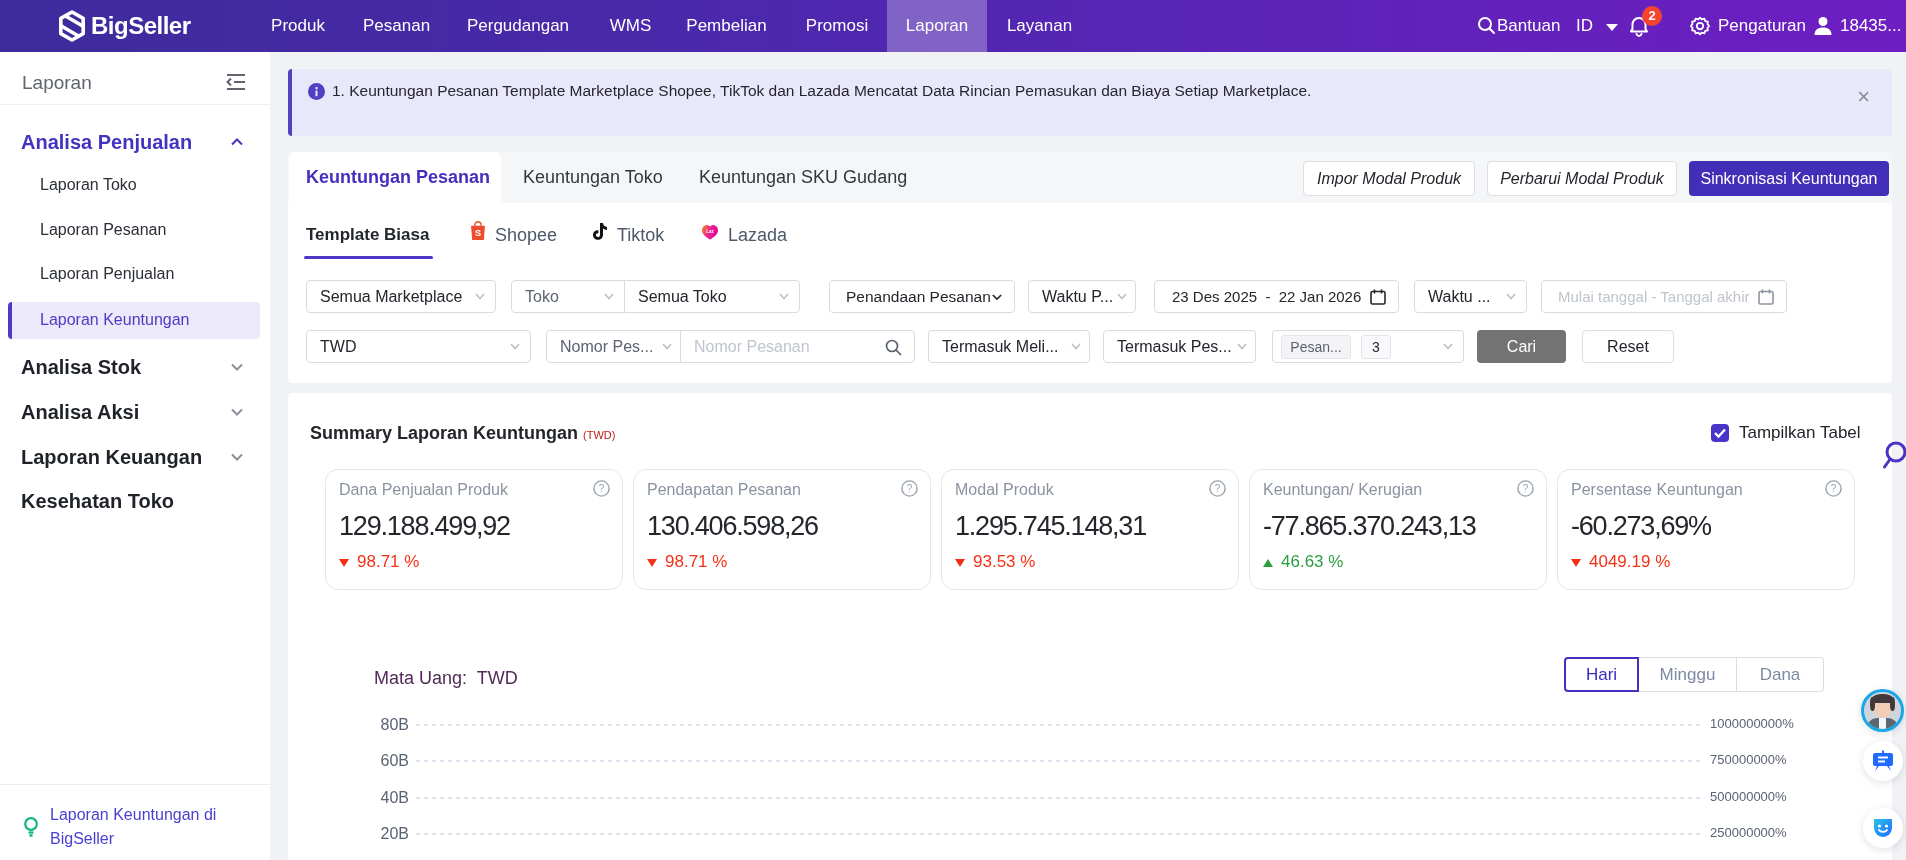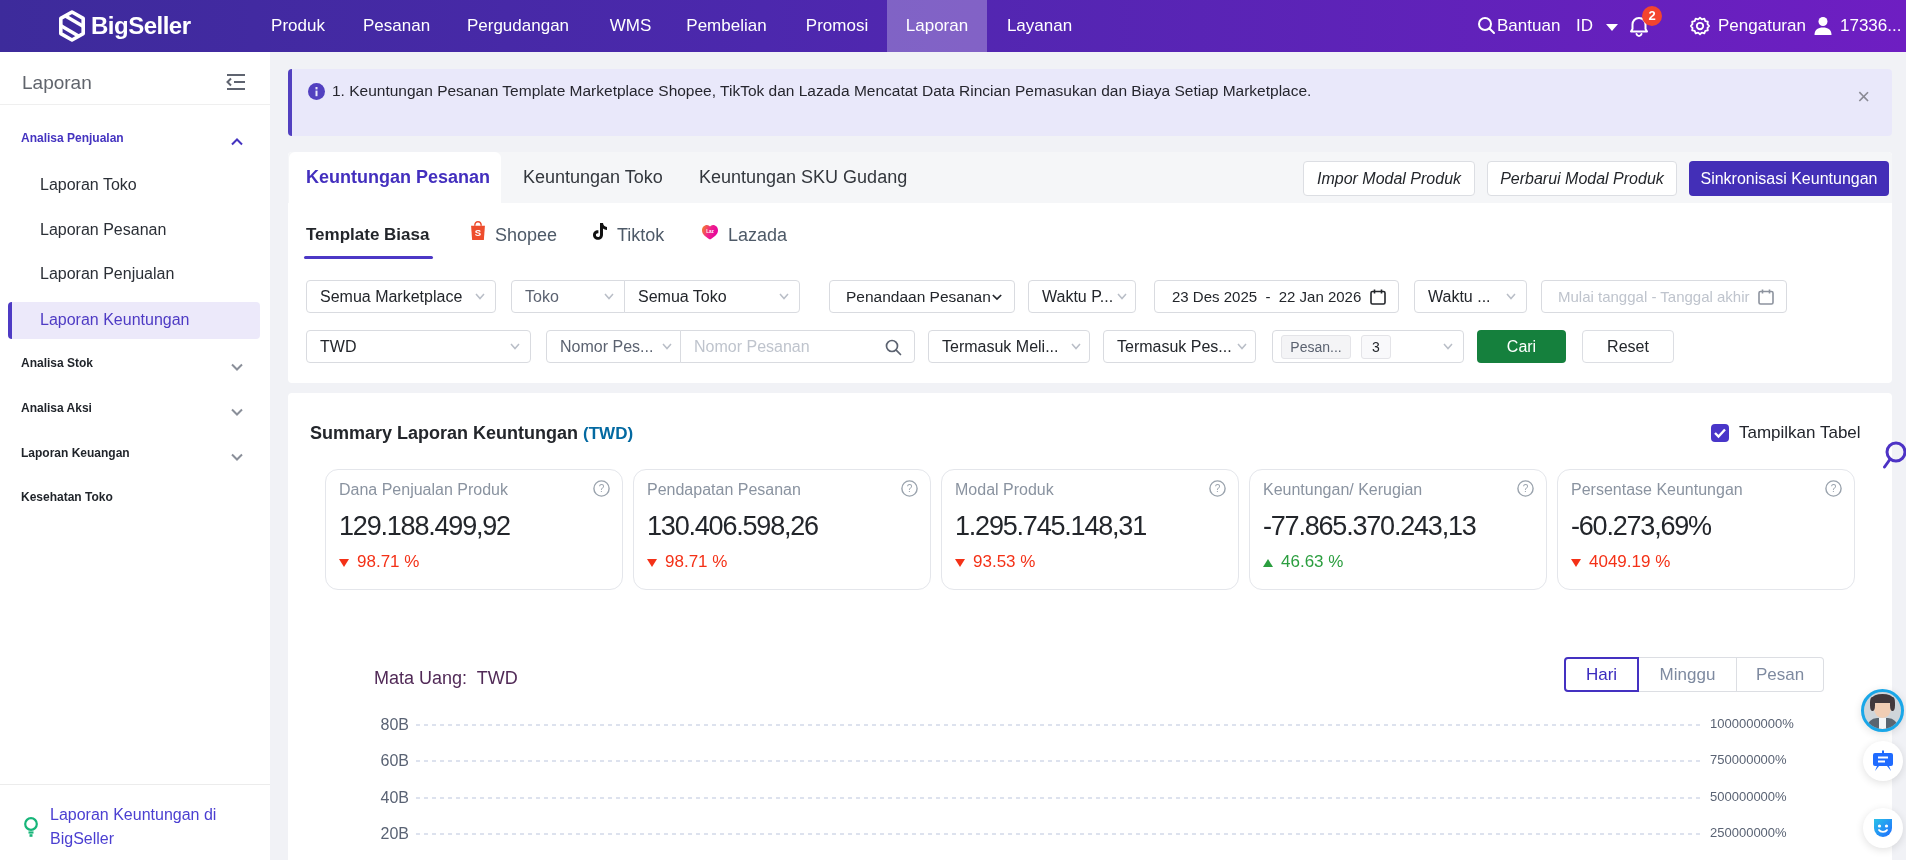--- a/index.html
+++ b/index.html
@@ -9,21 +9,21 @@
 
 #topbar { position:absolute; left:0; top:0; width:1906px; height:52px;
   background:linear-gradient(90deg,#3d2b9b 0%,#4c28ad 40%,#6e1ec2 100%); color:#fff; }
 .navitem { position:absolute; top:0; height:52px; line-height:52px; font-size:17px; color:#fff; text-align:center; }
 #nav-laporan-bg { position:absolute; left:887px; top:0; width:100px; height:52px; background:rgba(255,255,255,0.28); }
 
 
 #sidebar { position:absolute; left:0; top:52px; width:270px; height:808px; background:#fff; }
 #sb-title { position:absolute; left:22px; top:20px; font-size:19px; color:#60646c; }
 #sb-divider { position:absolute; left:0; top:52px; width:270px; height:1px; background:#efefef; }
-.sb-sec { position:absolute; left:21px; font-size:12px; font-weight:bold; color:#1f2329; }
+.sb-sec { position:absolute; left:21px; font-size:20px; font-weight:bold; color:#1f2329; }
 .sb-sub { position:absolute; left:40px; font-size:16px; color:#2b2f36; }
 .chev { position:absolute; width:12px; height:12px; }
 #sb-active { position:absolute; left:8px; top:250px; width:252px; height:37px; background:#ece9fa; border-radius:4px; border-left:4px solid #4e3bc4; }
 #sb-bottom-div { position:absolute; left:0; top:732px; width:270px; height:1px; background:#ececec; }
 #sb-link { position:absolute; left:50px; top:751px; width:190px; font-size:16px; line-height:24px; color:#4b3fd1; }
 
 
 #main { position:absolute; left:270px; top:52px; width:1636px; height:808px; background:#f1f2f6; }
 
 
@@ -47,27 +47,27 @@
 #tab2-active { left:18px; color:#23262b; font-weight:bold; font-size:17px; }
 #tab2-underline { position:absolute; left:16px; top:104px; width:129px; height:3px; background:#4c38c6; border-radius:2px; }
 
 
 .fbox { position:absolute; height:33px; background:#fff; border:1px solid #d9dbe0; border-radius:4px; font-size:16px; color:#23262b; line-height:31px; }
 .fbox .lab { position:absolute; left:13px; top:0; }
 .fbox .ph  { color:#bfc4cd; }
 .chev-s { position:absolute; top:12px; width:10px; height:7px; }
 
 
-#btn-cari { position:absolute; left:1189px; top:178px; width:89px; height:33px; background:#15803d; border-radius:4px; color:#fff; font-size:16px; text-align:center; line-height:33px; }
+#btn-cari { position:absolute; left:1189px; top:178px; width:89px; height:33px; background:#737373; border-radius:4px; color:#fff; font-size:16px; text-align:center; line-height:33px; }
 #btn-reset { position:absolute; left:1294px; top:178px; width:92px; height:33px; background:#fff; border:1px solid #dcdee3; border-radius:4px; color:#23262b; font-size:16px; text-align:center; line-height:31px; }
 
 
 #card2 { position:absolute; left:18px; top:341px; width:1604px; height:467px; background:#fff; border-radius:4px 4px 0 0; }
 #sum-title { position:absolute; left:22px; top:30px; font-size:18px; font-weight:bold; color:#23262b; }
-#sum-title span { font-weight:bold; color:#0369a1; font-size:17px; }
+#sum-title span { font-weight:normal; color:#b91c1c; font-size:11px; }
 .scard { position:absolute; top:76px; width:298px; height:121px; border:1px solid #e4e6eb; border-radius:13px; background:#fff; }
 .scard .t { position:absolute; left:13px; top:11px; font-size:16px; color:#8a93a0; }
 .scard .q { position:absolute; right:12px; top:10px; }
 .scard .v { position:absolute; left:13px; top:41px; font-size:27px; letter-spacing:-1.2px; color:#23262b; }
 .scard .p { position:absolute; left:13px; top:82px; font-size:17px; color:#ee3p00; }
 .tri-down { display:inline-block; width:0; height:0; border-left:5.5px solid transparent; border-right:5.5px solid transparent; border-top:8px solid #f43117; margin-right:8px; }
 .tri-up { display:inline-block; width:0; height:0; border-left:5.5px solid transparent; border-right:5.5px solid transparent; border-bottom:8px solid #2b9e3f; margin-right:8px; }
 .red { color:#f43117; } .green { color:#2b9e3f; }
 
 
@@ -122,21 +122,21 @@
   <div class="abs" style="left:1642px;top:6px;width:20px;height:20px;border-radius:50%;background:#f4442e;color:#fff;font-size:13px;text-align:center;line-height:20px;font-weight:bold">2</div>
   <svg class="abs" style="left:1689px;top:15px" width="22" height="22" viewBox="0 0 24 24">
     <path fill="none" stroke="#fff" stroke-width="2" d="M12 8.5 a3.5 3.5 0 1 0 0 7 a3.5 3.5 0 1 0 0 -7 Z"></path>
     <path fill="none" stroke="#fff" stroke-width="2" stroke-linejoin="round" d="M12 3 L14 4.8 L16.7 4 L17.8 6.6 L20.5 7.2 L20.2 10 L22 12 L20.2 14 L20.5 16.8 L17.8 17.4 L16.7 20 L14 19.2 L12 21 L10 19.2 L7.3 20 L6.2 17.4 L3.5 16.8 L3.8 14 L2 12 L3.8 10 L3.5 7.2 L6.2 6.6 L7.3 4 L10 4.8 Z"></path>
   </svg>
   <div class="navitem" style="left:1718px">Pengaturan</div>
   <svg class="abs" style="left:1812px;top:15px" width="22" height="22" viewBox="0 0 22 22">
     <circle cx="11" cy="6.5" r="4.5" fill="#fff"></circle>
     <path d="M2.5 20 C2.5 14.5 6 12.5 11 12.5 C16 12.5 19.5 14.5 19.5 20 Z" fill="#fff"></path>
   </svg>
-  <div class="navitem" style="left:1840px">17336...</div>
+  <div class="navitem" style="left:1840px">18435...</div>
 </div>
 
 <div id="sidebar">
   <div id="sb-title">Laporan</div>
   <svg class="abs" style="left:226px;top:21px" width="20" height="18" viewBox="0 0 20 18">
     <line x1="1" y1="2" x2="19" y2="2" stroke="#5f6470" stroke-width="2"></line>
     <line x1="8" y1="9" x2="19" y2="9" stroke="#5f6470" stroke-width="2"></line>
     <line x1="1" y1="16" x2="19" y2="16" stroke="#5f6470" stroke-width="2"></line>
     <path d="M5 5.5 L1.5 9 L5 12.5" fill="none" stroke="#5f6470" stroke-width="2"></path>
   </svg>
@@ -369,21 +369,21 @@
           <circle cx="8.5" cy="8.5" r="7.6" fill="none" stroke="#9aa3ad" stroke-width="1.4"></circle>
           <text x="8.5" y="12" font-size="10" fill="#9aa3ad" text-anchor="middle">?</text>
         </svg>
       <div class="v">-60.273,69%</div>
       <div class="p red"><span class="tri-down"></span>4049.19 %</div>
     </div>
 
     <div id="mata">Mata Uang:&nbsp; TWD</div>
     <div class="cgbtn" id="cgb1">Hari</div>
     <div class="cgbtn" id="cgb2">Minggu</div>
-    <div class="cgbtn" id="cgb3">Pesan</div>
+    <div class="cgbtn" id="cgb3">Dana</div>
 
     <div class="glab-l" style="top:323px">80B</div>
     <div class="glab-l" style="top:359px">60B</div>
     <div class="glab-l" style="top:396px">40B</div>
     <div class="glab-l" style="top:432px">20B</div>
     <div class="grow" style="top:331px"></div>
     <div class="grow" style="top:367px"></div>
     <div class="grow" style="top:404px"></div>
     <div class="grow" style="top:440px"></div>
     <div class="glab-r" style="top:323px">1000000000%</div>

